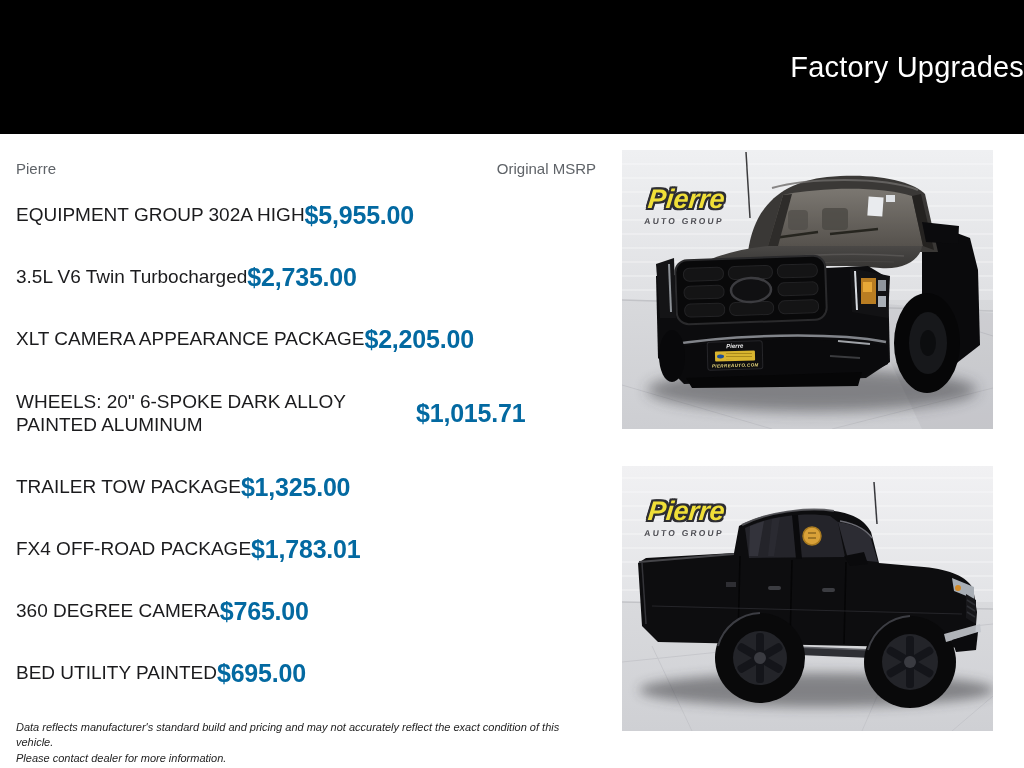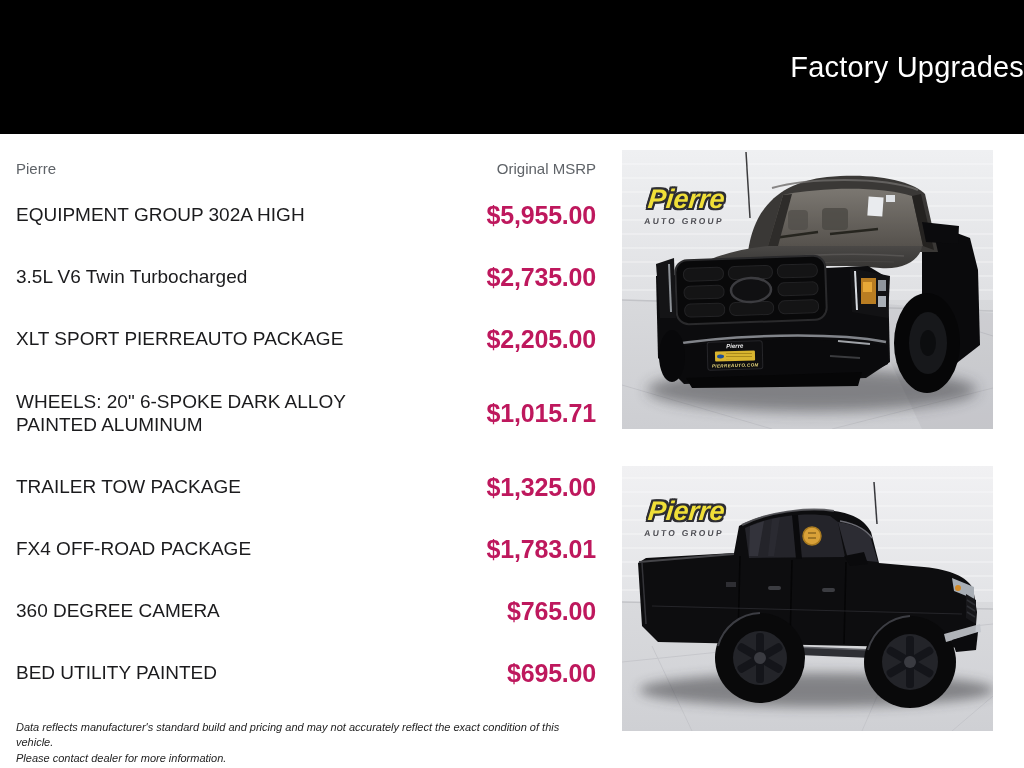--- a/index.html
+++ b/index.html
@@ -11,24 +11,24 @@
   .top-bar{
     position:absolute;left:0;top:0;width:1024px;height:134px;background:#000000;
     display:flex;align-items:center;justify-content:flex-end;box-sizing:border-box;
   }
   .page-title{color:#ffffff;font-size:29px;font-weight:400;letter-spacing:.2px;}
   
   .left-col{position:absolute;left:16px;top:160px;width:580px;}
   .col-headers{display:flex;justify-content:space-between;align-items:flex-start;height:24px;
     font-size:15px;color:#5f6368;}
   .rows{}
-  .row{display:flex;justify-content:space-between;align-items:center;height:62px;}
+  .row{display:flex;align-items:center;height:62px;}
   .row.tall{height:86px;}
   .row .name{font-size:19px;color:#1b1b1d;max-width:400px;line-height:1.22;}
-  .row .price{font-size:25px;font-weight:700;color:#be185d;letter-spacing:-.2px;white-space:nowrap;}
+  .row .price{font-size:25px;font-weight:700;color:#0369a1;letter-spacing:-.2px;white-space:nowrap;}
   .disclaimer{margin-top:16px;font-size:11px;font-style:italic;color:#232323;line-height:1.4;}
   
   .photo{position:absolute;left:622px;width:371px;overflow:hidden;}
   .photo-1{top:150px;height:279px;}
   .photo-2{top:466px;height:265px;}
   .photo svg{display:block;}
   .dealer-logo{position:absolute;left:24px;top:36px;text-align:center;transform:skewX(-6deg);}
   .photo-2 .dealer-logo{top:32px;}
   .logo-word{
     font-size:27px;font-weight:700;font-style:italic;color:#f0df38;line-height:1;
@@ -67,21 +67,21 @@
     <div class="rows">
       <div class="row">
         <div class="name">EQUIPMENT GROUP 302A HIGH</div>
         <div class="price">$5,955.00</div>
       </div>
       <div class="row">
         <div class="name">3.5L V6 Twin Turbocharged</div>
         <div class="price">$2,735.00</div>
       </div>
       <div class="row">
-        <div class="name">XLT SPORT PIERREAUTO PACKAGE</div>
+        <div class="name">XLT CAMERA APPEARANCE PACKAGE</div>
         <div class="price">$2,205.00</div>
       </div>
       <div class="row tall">
         <div class="name">WHEELS: 20" 6-SPOKE DARK ALLOY PAINTED ALUMINUM</div>
         <div class="price">$1,015.71</div>
       </div>
       <div class="row">
         <div class="name">TRAILER TOW PACKAGE</div>
         <div class="price">$1,325.00</div>
       </div>

